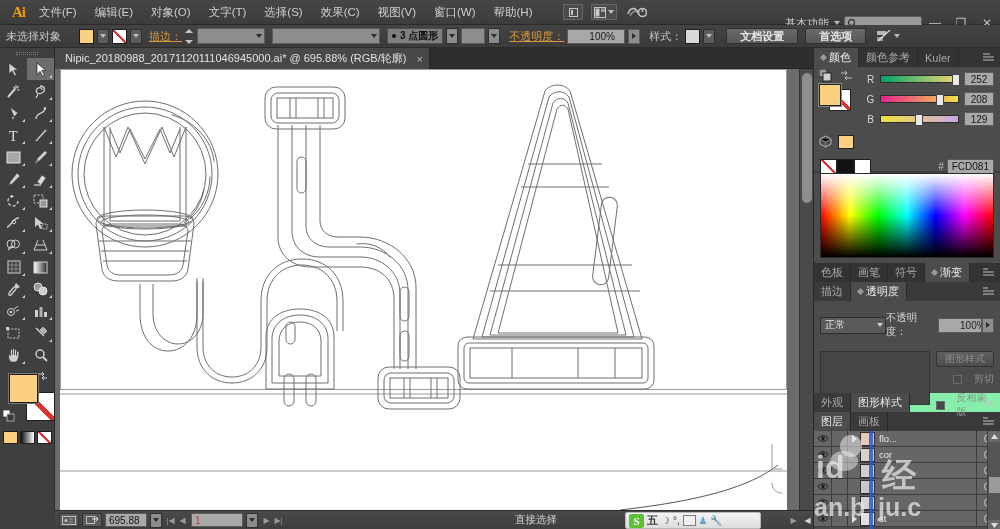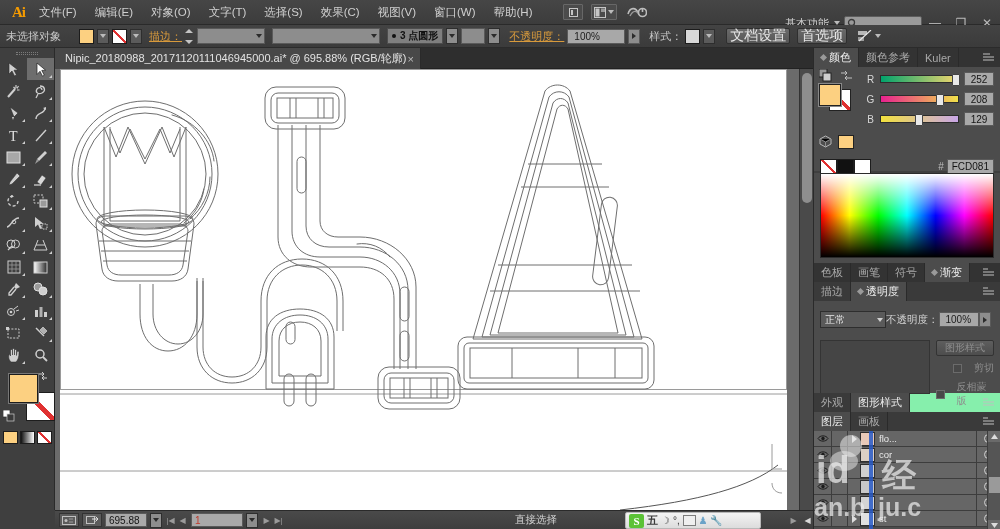--- a/index.html
+++ b/index.html
@@ -54,52 +54,52 @@
   .swatch-none {
     width:15px;height:15px;border:1px solid #1c1c1c;background:#fff;
     background-image:linear-gradient(45deg,transparent 43%,#e03131 43%,#e03131 57%,transparent 57%);
   }
   .minibtn {
     width:12px;height:15px;background:#5b5b5b;border:1px solid #2e2e2e;
     display:flex;align-items:center;justify-content:center;
   }
   .numfield {
     height:15px;background:#a8a8a8;border:1px solid #5a5a5a;color:#1c1c1c;
-    font-size:10px;display:flex;align-items:center;padding:0 6px;
+    font-size:10px;display:flex;align-items:center;padding:0 21px;
   }
   .combo {
     height:16px;background:#8d8d8d;border:1px solid #5a5a5a;
     display:flex;align-items:center;justify-content:space-between;padding:0 2px 0 4px;
     color:#1c1c1c;font-size:10px;
   }
   .combo .tri-down { border-top-color:#2b2b2b; }
   .stepper { width:9px;height:15px;display:flex;flex-direction:column;justify-content:space-between; }
   .stepper i { width:0;height:0;border-left:4px solid transparent;border-right:4px solid transparent; }
   .stepper i.up { border-bottom:4px solid #c4c4c4; }
   .stepper i.dn { border-top:4px solid #c4c4c4; }
   .profilebox {
     height:16px;background:#7f7f7f;border:1px solid #4e4e4e;display:flex;align-items:center;
     gap:4px;padding:0 4px;color:#111;font-size:10px;font-weight:bold;
   }
   .dot-b { width:4px;height:4px;border-radius:50%;background:#111; }
   .pushbtn {
     height:16px;background:linear-gradient(#6a6a6a,#565656);border:1px solid #2f2f2f;border-radius:2px;
-    color:#e6e6e6;font-size:14px;display:flex;align-items:center;padding:0 3px;
+    color:#e6e6e6;font-size:11px;display:flex;align-items:center;padding:0 13px;font-weight:bold;
   }
   .arrowfield { width:12px;height:15px;background:#8d8d8d;border:1px solid #5a5a5a;display:flex;align-items:center;justify-content:center; }
   .tri-right { width:0;height:0;border-top:3px solid transparent;border-bottom:3px solid transparent;border-left:4px solid #2b2b2b; }
 
   
   .tabbar {
     position:absolute; left:55px; top:48px; width:758px; height:21px;
     background:#2e2e2e; border-bottom:1px solid #222;
   }
   .doctab {
     position:absolute; left:0; top:0; height:21px; background:#484848;
-    display:flex; align-items:center; padding:0 6px 0 10px; gap:1px;
+    display:flex; align-items:center; padding:0 6px 0 10px; gap:10px;
     border-right:1px solid #2a2a2a;
     color:#e3e3e3; font-size:11px; white-space:nowrap;
   }
   .tab-x { color:#bbb; font-size:11px; }
 
   
   .toolbar {
     position:absolute; left:0; top:48px; width:55px; height:481px;
     background:#3f3f3f; border-right:1px solid #2a2a2a;
   }
@@ -932,21 +932,21 @@
         <div class="th"></div>
         <div class="dn" style="position:absolute;bottom:0;width:13px">
             <svg width="7" height="5" viewBox="0 0 7 5">
               <path d="M0 0 L7 0 L3.5 5 Z" fill="#ddd"></path>
             </svg>
           </div>
       </div>
 
       <div class="watermark">
         <div class="wm-blue" style="left:55px;top:-4px;width:4px;height:108px;"></div>
-        <div class="wm-txt" style="left:2px;top:18px;font-size:38px;">id</div>
+        <div class="wm-txt" style="left:2px;top:18px;font-size:32px;">id</div>
         <div class="wm-txt" style="left:68px;top:22px;font-size:34px;">经</div>
         <div class="wm-txt" style="left:0px;top:62px;font-size:25px;">an.b</div>
         <div class="wm-txt" style="left:64px;top:62px;font-size:25px;">ju.c</div>
         <div style="position:absolute;left:26px;top:4px;width:22px;height:22px;border-radius:50%;background:rgba(235,235,235,.55)"></div>
         <div style="position:absolute;left:16px;top:20px;width:28px;height:20px;border-radius:50%;background:rgba(235,235,235,.5)"></div>
       </div>
     </div>
 
   </div>
 

